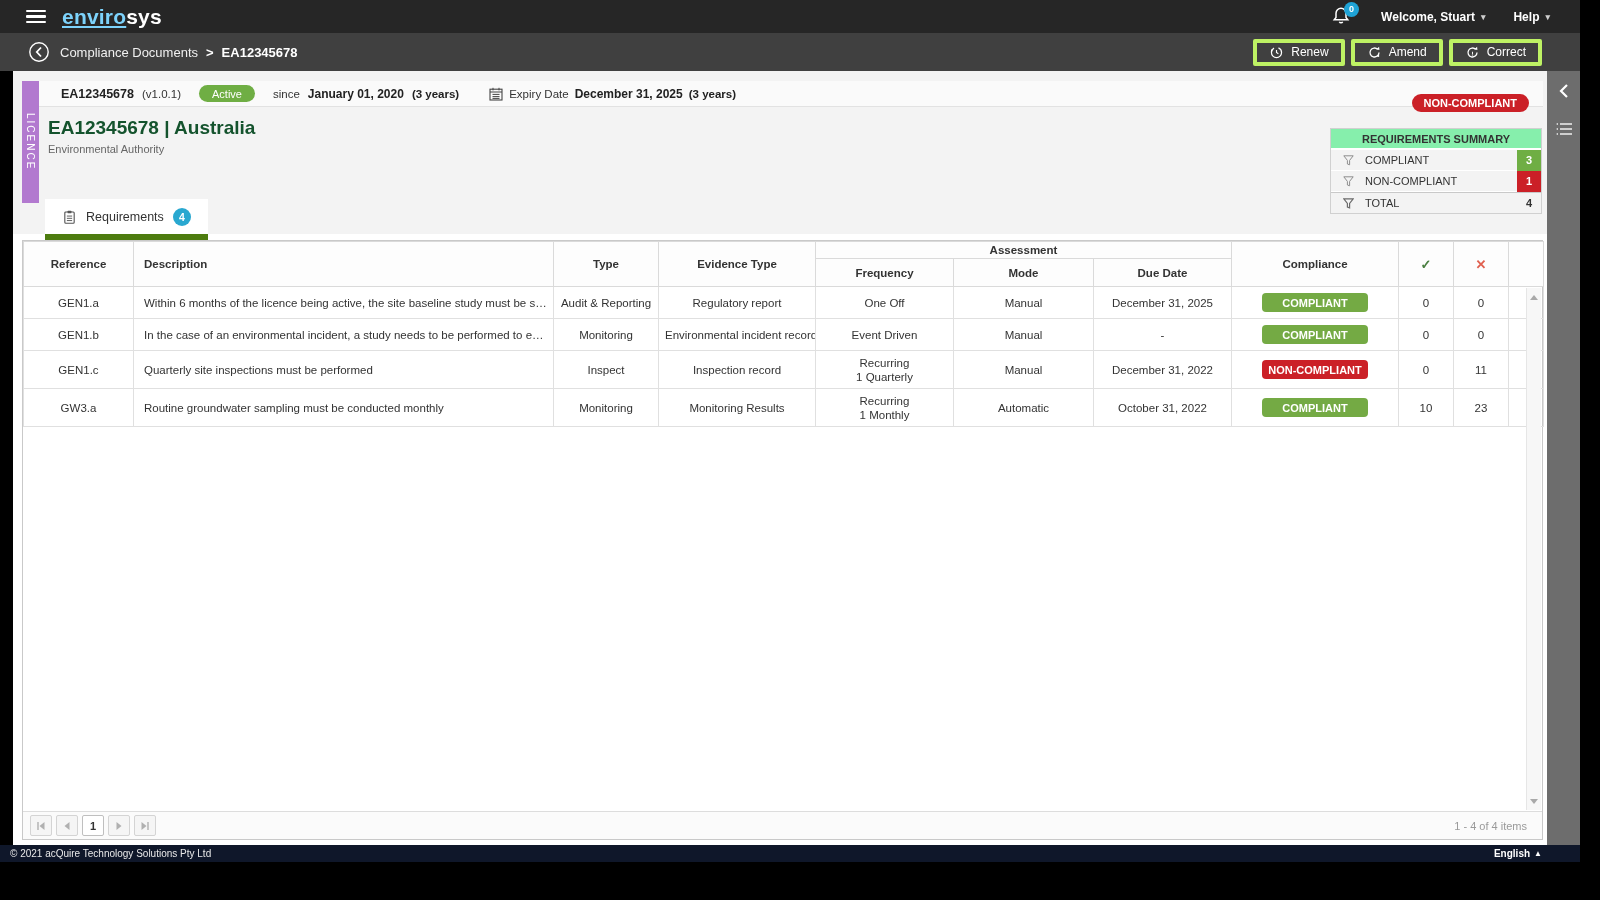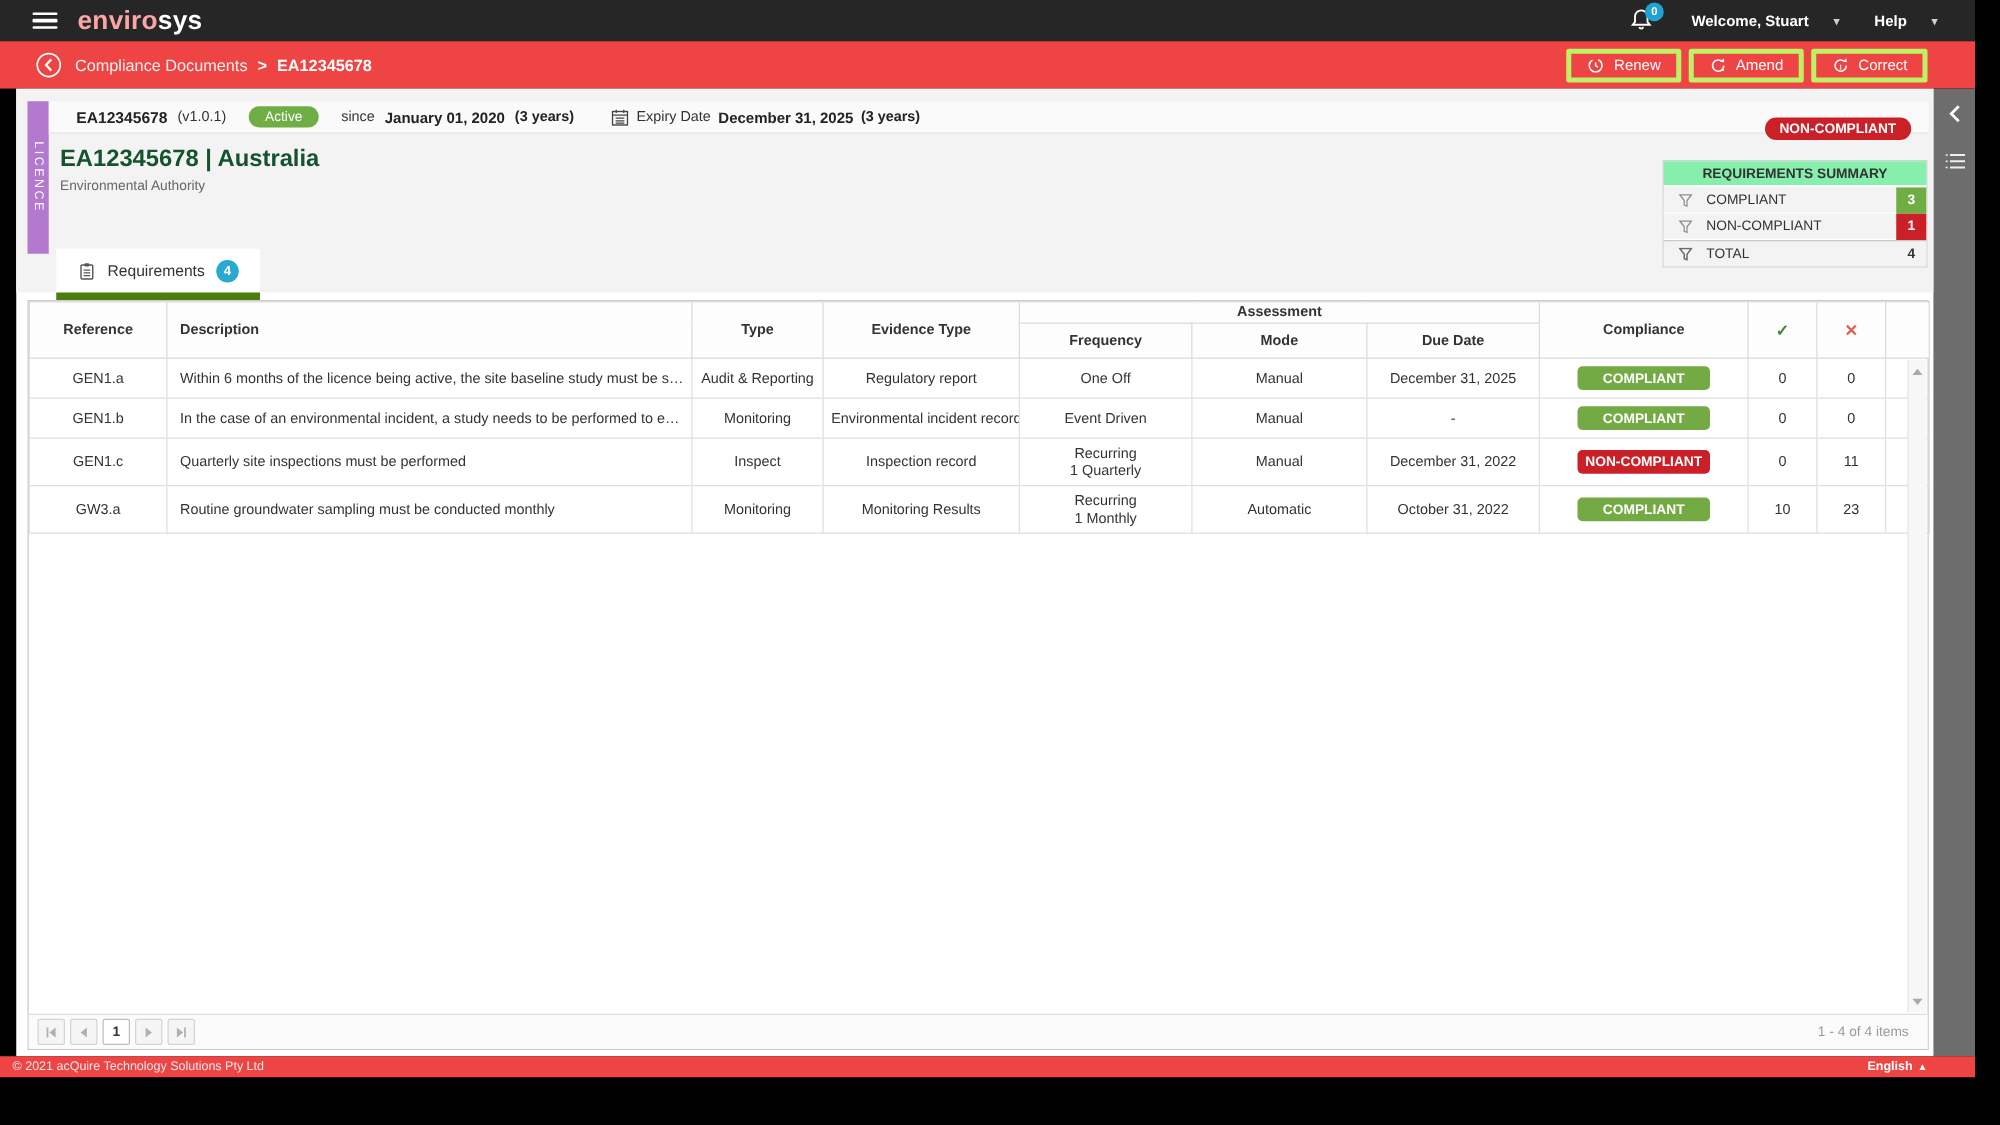--- a/index.html
+++ b/index.html
@@ -4,30 +4,30 @@
 <style>
   * { margin:0; padding:0; box-sizing:border-box; }
   html,body { width:1600px; height:900px; background:#000; font-family:"Liberation Sans", sans-serif; }
   .app { position:relative; width:1580px; height:862px; background:#000; overflow:hidden; }
 
   
   .topbar { position:absolute; top:0; left:0; right:0; height:33px; background:#262626; display:flex; align-items:center; }
   .hamburger { width:20px; margin-left:26px; cursor:pointer; }
   .hamburger i { display:block; height:2.5px; background:#fff; margin:3px 0; border-radius:1px; }
   .logo { margin-left:16px; font-size:21px; font-weight:bold; letter-spacing:.2px; }
-  .logo .lg-a { color:#fca5a5; }
+  .logo .lg-a { color:#7dd3fc;text-decoration:underline; }
   .logo .lg-b { color:#fff; }
   .topbar-right { margin-left:auto; display:flex; align-items:center; gap:28px; padding-right:30px; color:#fff; }
   .bell { position:relative; width:22px; height:22px; cursor:pointer; }
   .bell-badge { position:absolute; top:-4px; right:-6px; min-width:15px; height:15px; border-radius:8px; background:#1fa3d6; color:#fff; font-size:9px; font-weight:bold; display:flex; align-items:center; justify-content:center; }
-  .tb-link { font-size:12px; font-weight:bold; color:#fff; cursor:pointer; display:flex; align-items:center; gap:20px; }
+  .tb-link { font-size:12px; font-weight:bold; color:#fff; cursor:pointer; display:flex; align-items:center; gap:6px; }
   .caret-dn { font-size:9px; color:#cfcfcf; }
 
   
-  .crumbbar { position:absolute; top:33px; left:0; right:0; height:38px; background:#ef4444; display:flex; align-items:center; color:#fff; }
+  .crumbbar { position:absolute; top:33px; left:0; right:0; height:38px; background:#404040; display:flex; align-items:center; color:#fff; }
   .back-btn { margin-left:28px; margin-right:10px; cursor:pointer; display:flex; }
   .bc-section { font-size:13px; color:#f0f0f0; cursor:pointer; }
   .bc-sep { font-size:13px; font-weight:bold; margin:0 8px; color:#fff; }
   .bc-current { font-size:13px; font-weight:bold; color:#fff; }
   .crumb-actions { margin-left:auto; display:flex; gap:6px; padding-right:38px; }
   .act-btn { display:flex; align-items:center; gap:7px; height:27px; padding:0 12px; background:transparent; border:4px solid #bef264; border-radius:2px; color:#fff; font-size:12px; cursor:pointer; }
 
   
   .main { position:absolute; top:71px; left:0; width:1580px; height:774px; background:#000; }
   .rail { position:absolute; top:0; right:0; width:33px; height:100%; background:#6d6d6d; display:flex; flex-direction:column; align-items:center; padding-top:12px; gap:22px; }
@@ -93,21 +93,21 @@
   .vs-arrow.up { top:2px; } .vs-arrow.down { bottom:2px; }
   .tri-up { width:0; height:0; border-left:4px solid transparent; border-right:4px solid transparent; border-bottom:5px solid #a9a9a9; }
   .tri-dn { width:0; height:0; border-left:4px solid transparent; border-right:4px solid transparent; border-top:5px solid #a9a9a9; }
 
   .pager { position:absolute; left:0; right:0; bottom:0; height:28px; border-top:1px solid #ddd; background:#fbfbfb; display:flex; align-items:center; gap:4px; padding:0 7px; }
   .pg-btn { width:22px; height:21px; border:1px solid #d4d4d4; border-radius:2px; background:#f5f5f5; display:flex; align-items:center; justify-content:center; cursor:pointer; }
   .pg-btn.cur { background:#fff; border-color:#bfbfbf; font-size:11px; font-weight:bold; color:#333; }
   .pg-info { margin-left:auto; font-size:11px; color:#9a9a9a; padding-right:8px; }
 
   
-  .footer { position:absolute; top:845px; left:0; right:0; height:17px; background:#ef4444; display:flex; align-items:center; justify-content:space-between; padding:0 38px 0 10px; }
+  .footer { position:absolute; top:845px; left:0; right:0; height:17px; background:#0f172a; display:flex; align-items:center; justify-content:space-between; padding:0 38px 0 10px; }
   .foot-copy { color:#e8e8e8; font-size:10px; }
   .foot-lang { color:#fff; font-size:10px; font-weight:bold; cursor:pointer; display:flex; align-items:center; gap:4px; }
   .caret-up { font-size:8px; }
 
   svg { display:block; }
 </style>
 </head>
 <body>
 
 <div class="app">

